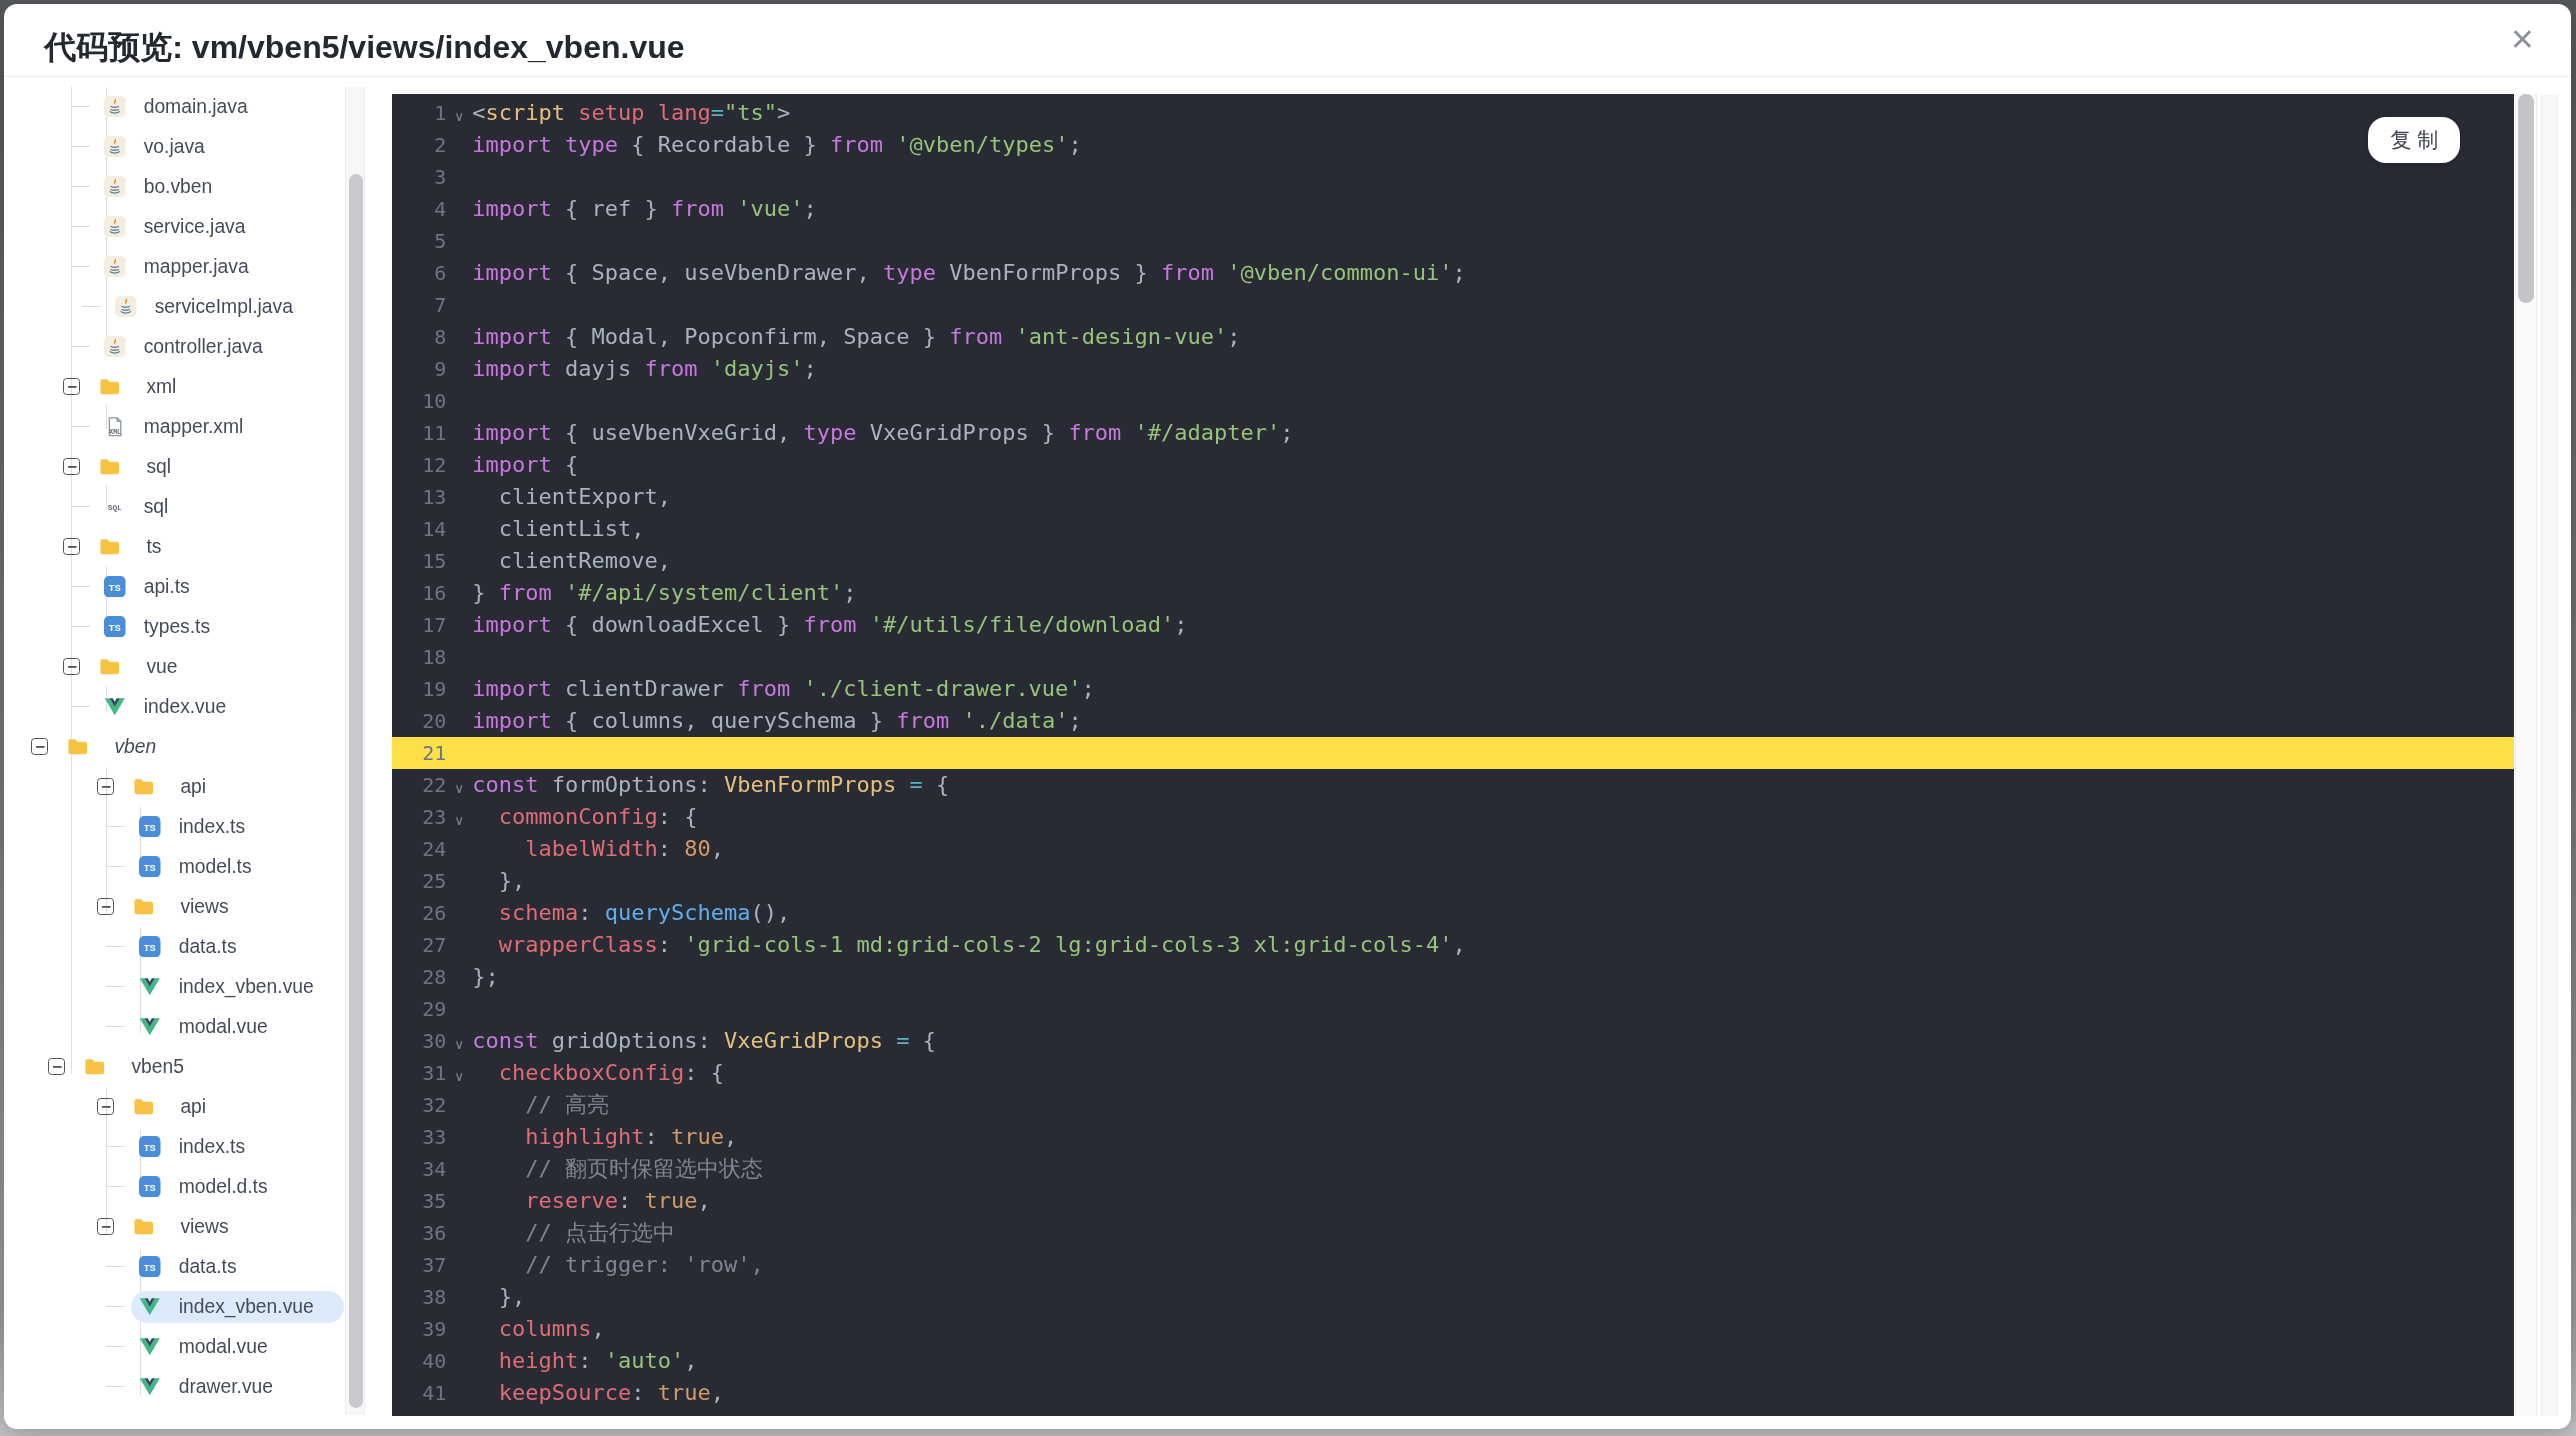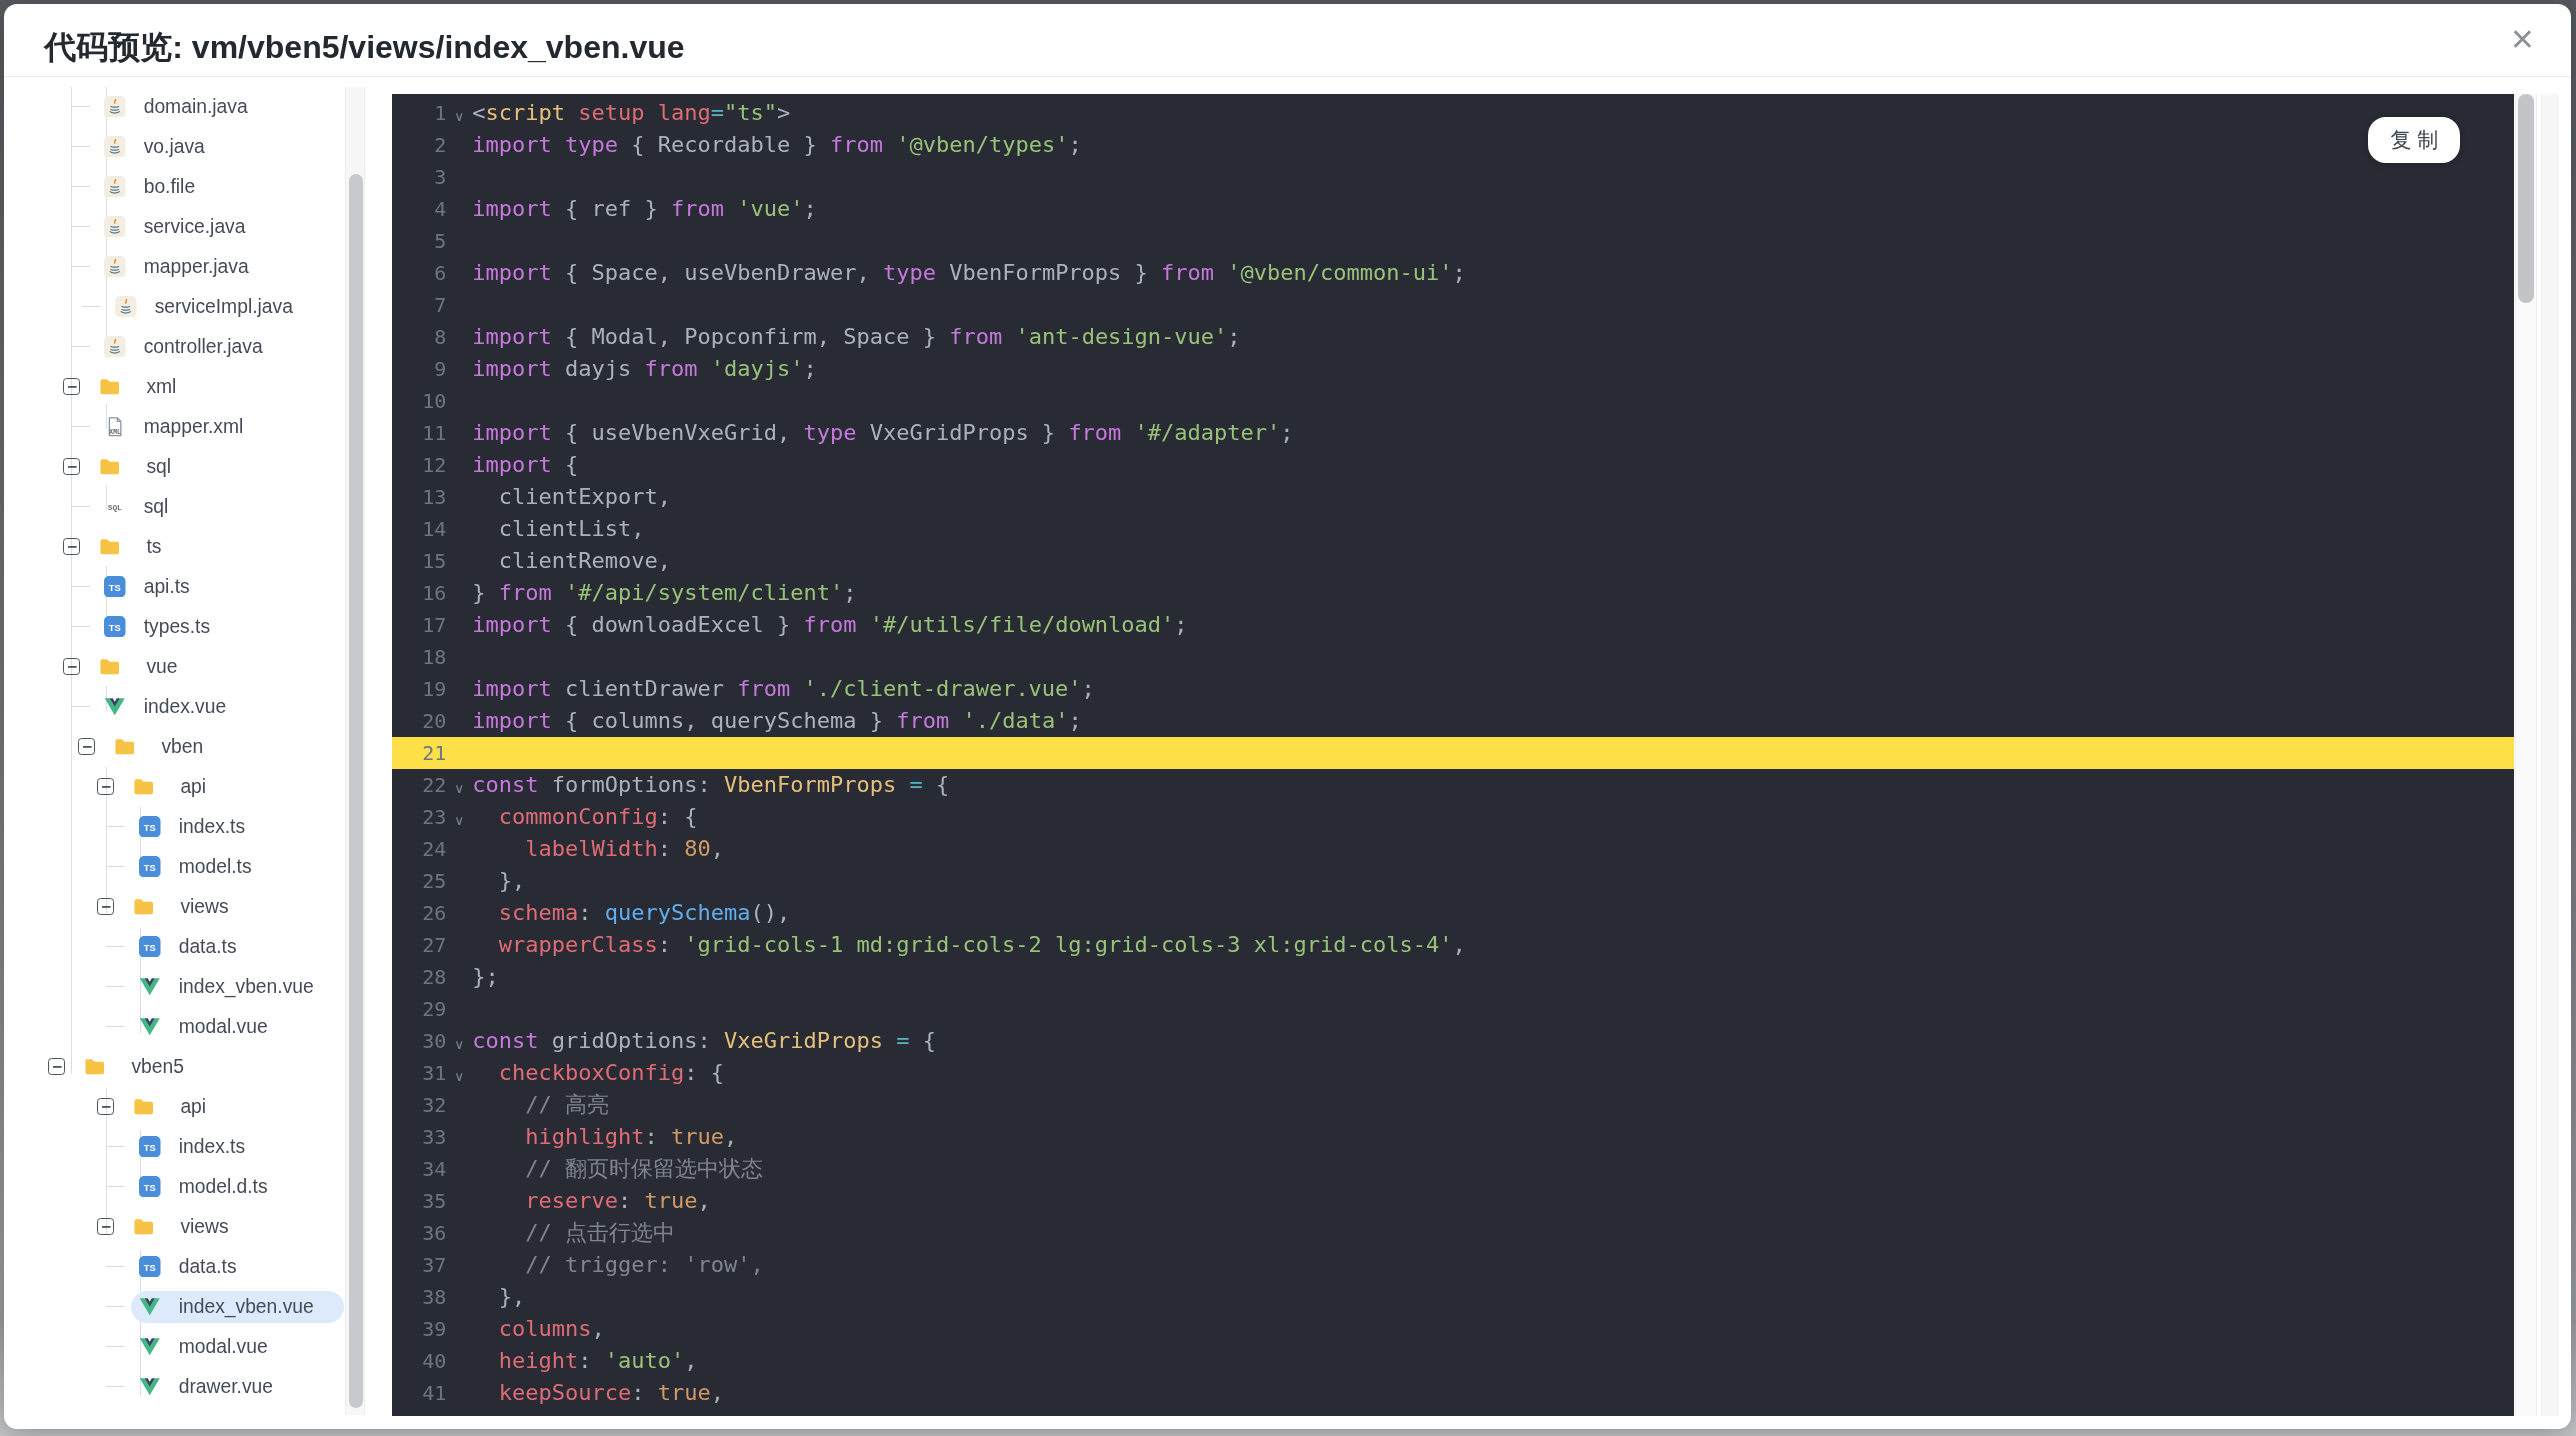--- a/index.html
+++ b/index.html
@@ -120,21 +120,21 @@
         <div class="trow" style="padding-left: 67px;">
           <span class="tick"></span>
           <span class="pill">
             <span class="ticon">
               <svg viewBox="0 0 30 30">
                 <rect width="30" height="30" rx="7" fill="#F3EEDF"></rect>
                 <path d="M15.5 4.5 c2.5 2 -2.5 3.5 0 6" stroke="#E76F00" fill="none" stroke-width="1.7"></path>
                 <path d="M9.5 14 c0 2.2 11 2.2 11 0 M9.5 18 c0 2.2 11 2.2 11 0 M8 21.5 c2.5 3 11.5 3 14 0" stroke="#4E7896" fill="none" stroke-width="1.7"></path>
               </svg>
             </span>
-            <span class="flabel">bo.file</span>
+            <span class="flabel">bo.vben</span>
           </span>
         </div>
         <div class="trow" style="padding-left: 67px;">
           <span class="tick"></span>
           <span class="pill">
             <span class="ticon">
               <svg viewBox="0 0 30 30">
                 <rect width="30" height="30" rx="7" fill="#F3EEDF"></rect>
                 <path d="M15.5 4.5 c2.5 2 -2.5 3.5 0 6" stroke="#E76F00" fill="none" stroke-width="1.7"></path>
                 <path d="M9.5 14 c0 2.2 11 2.2 11 0 M9.5 18 c0 2.2 11 2.2 11 0 M8 21.5 c2.5 3 11.5 3 14 0" stroke="#4E7896" fill="none" stroke-width="1.7"></path>
@@ -279,21 +279,21 @@
           <span class="pill">
             <span class="ticon">
               <svg viewBox="0 0 30 30">
                 <polygon points="1,3 7.8,3 15,15.5 22.2,3 29,3 15,27" fill="#41B883"></polygon>
                 <polygon points="7.8,3 12.2,3 15,7.9 17.8,3 22.2,3 15,15.5" fill="#35495E"></polygon>
               </svg>
             </span>
             <span class="flabel">index.vue</span>
           </span>
         </div>
-        <div class="trow" style="padding-left: 74px;">
+        <div class="trow" style="padding-left: 27px; font-style: italic;">
           <span class="expander"></span>
           <span class="gapA"></span>
           <span class="ticon">
             <svg viewBox="0 0 30 30">
               <path d="M2 8 v15 a2.5 2.5 0 0 0 2.5 2.5 h21 a2.5 2.5 0 0 0 2.5-2.5 V10.5 a2.5 2.5 0 0 0-2.5-2.5 H14.5 l-3-3.5 H4.5 A2.5 2.5 0 0 0 2 7 z" fill="#F6C344"></path>
             </svg>
           </span>
           <span class="gapB"></span>
           <span>vben</span>
         </div>

